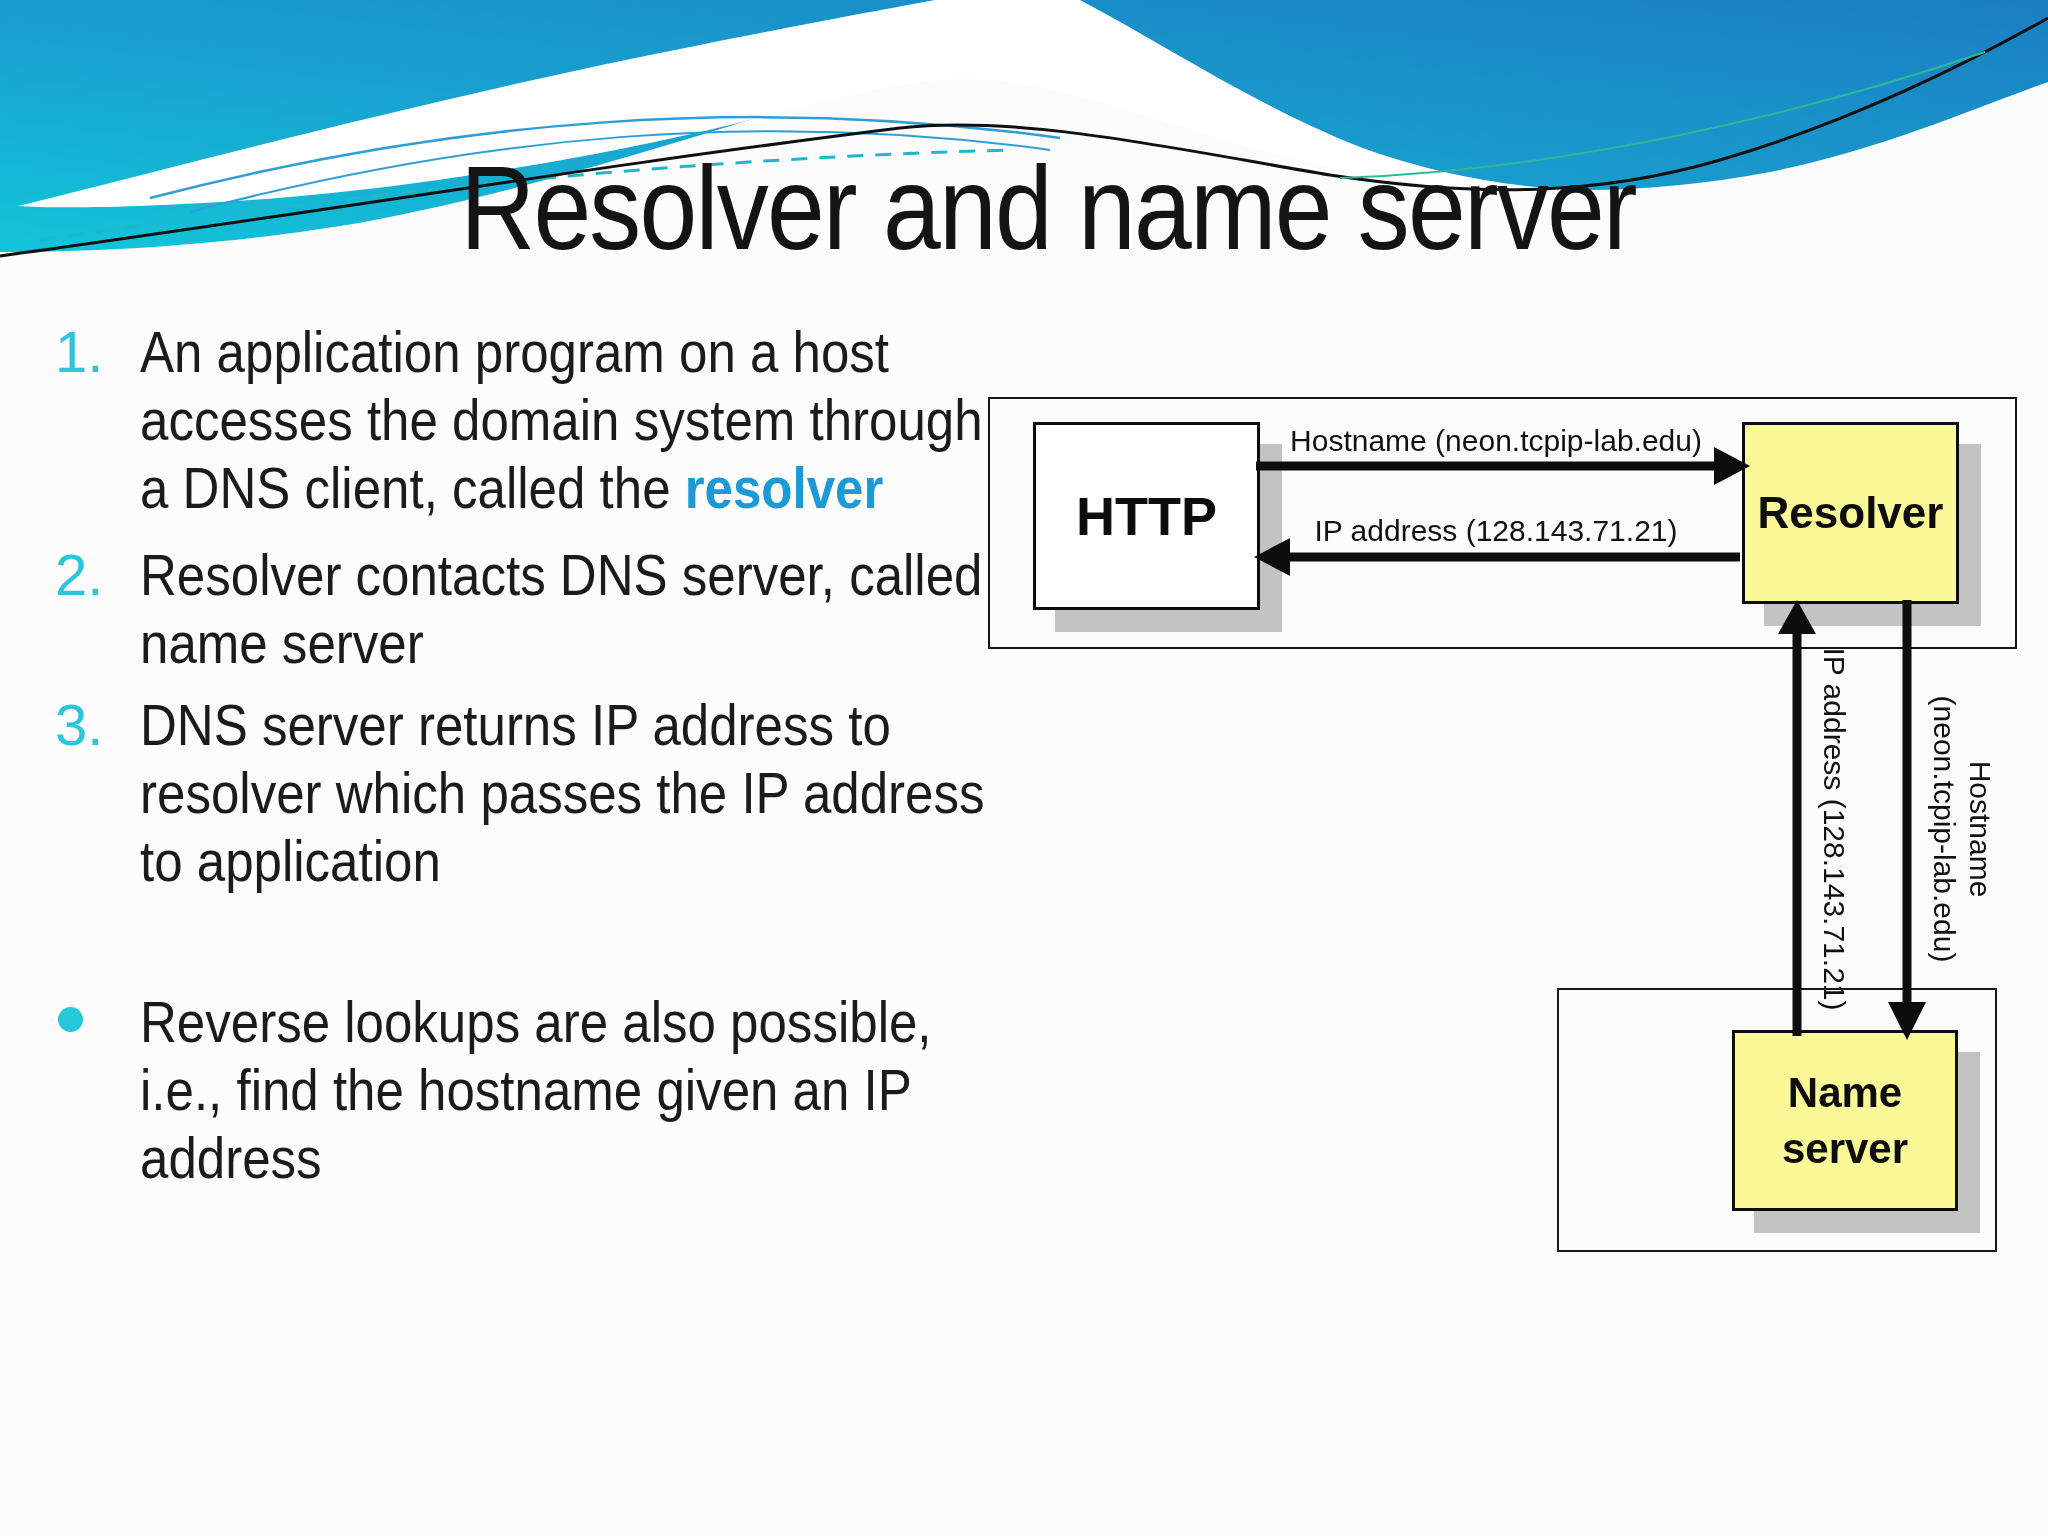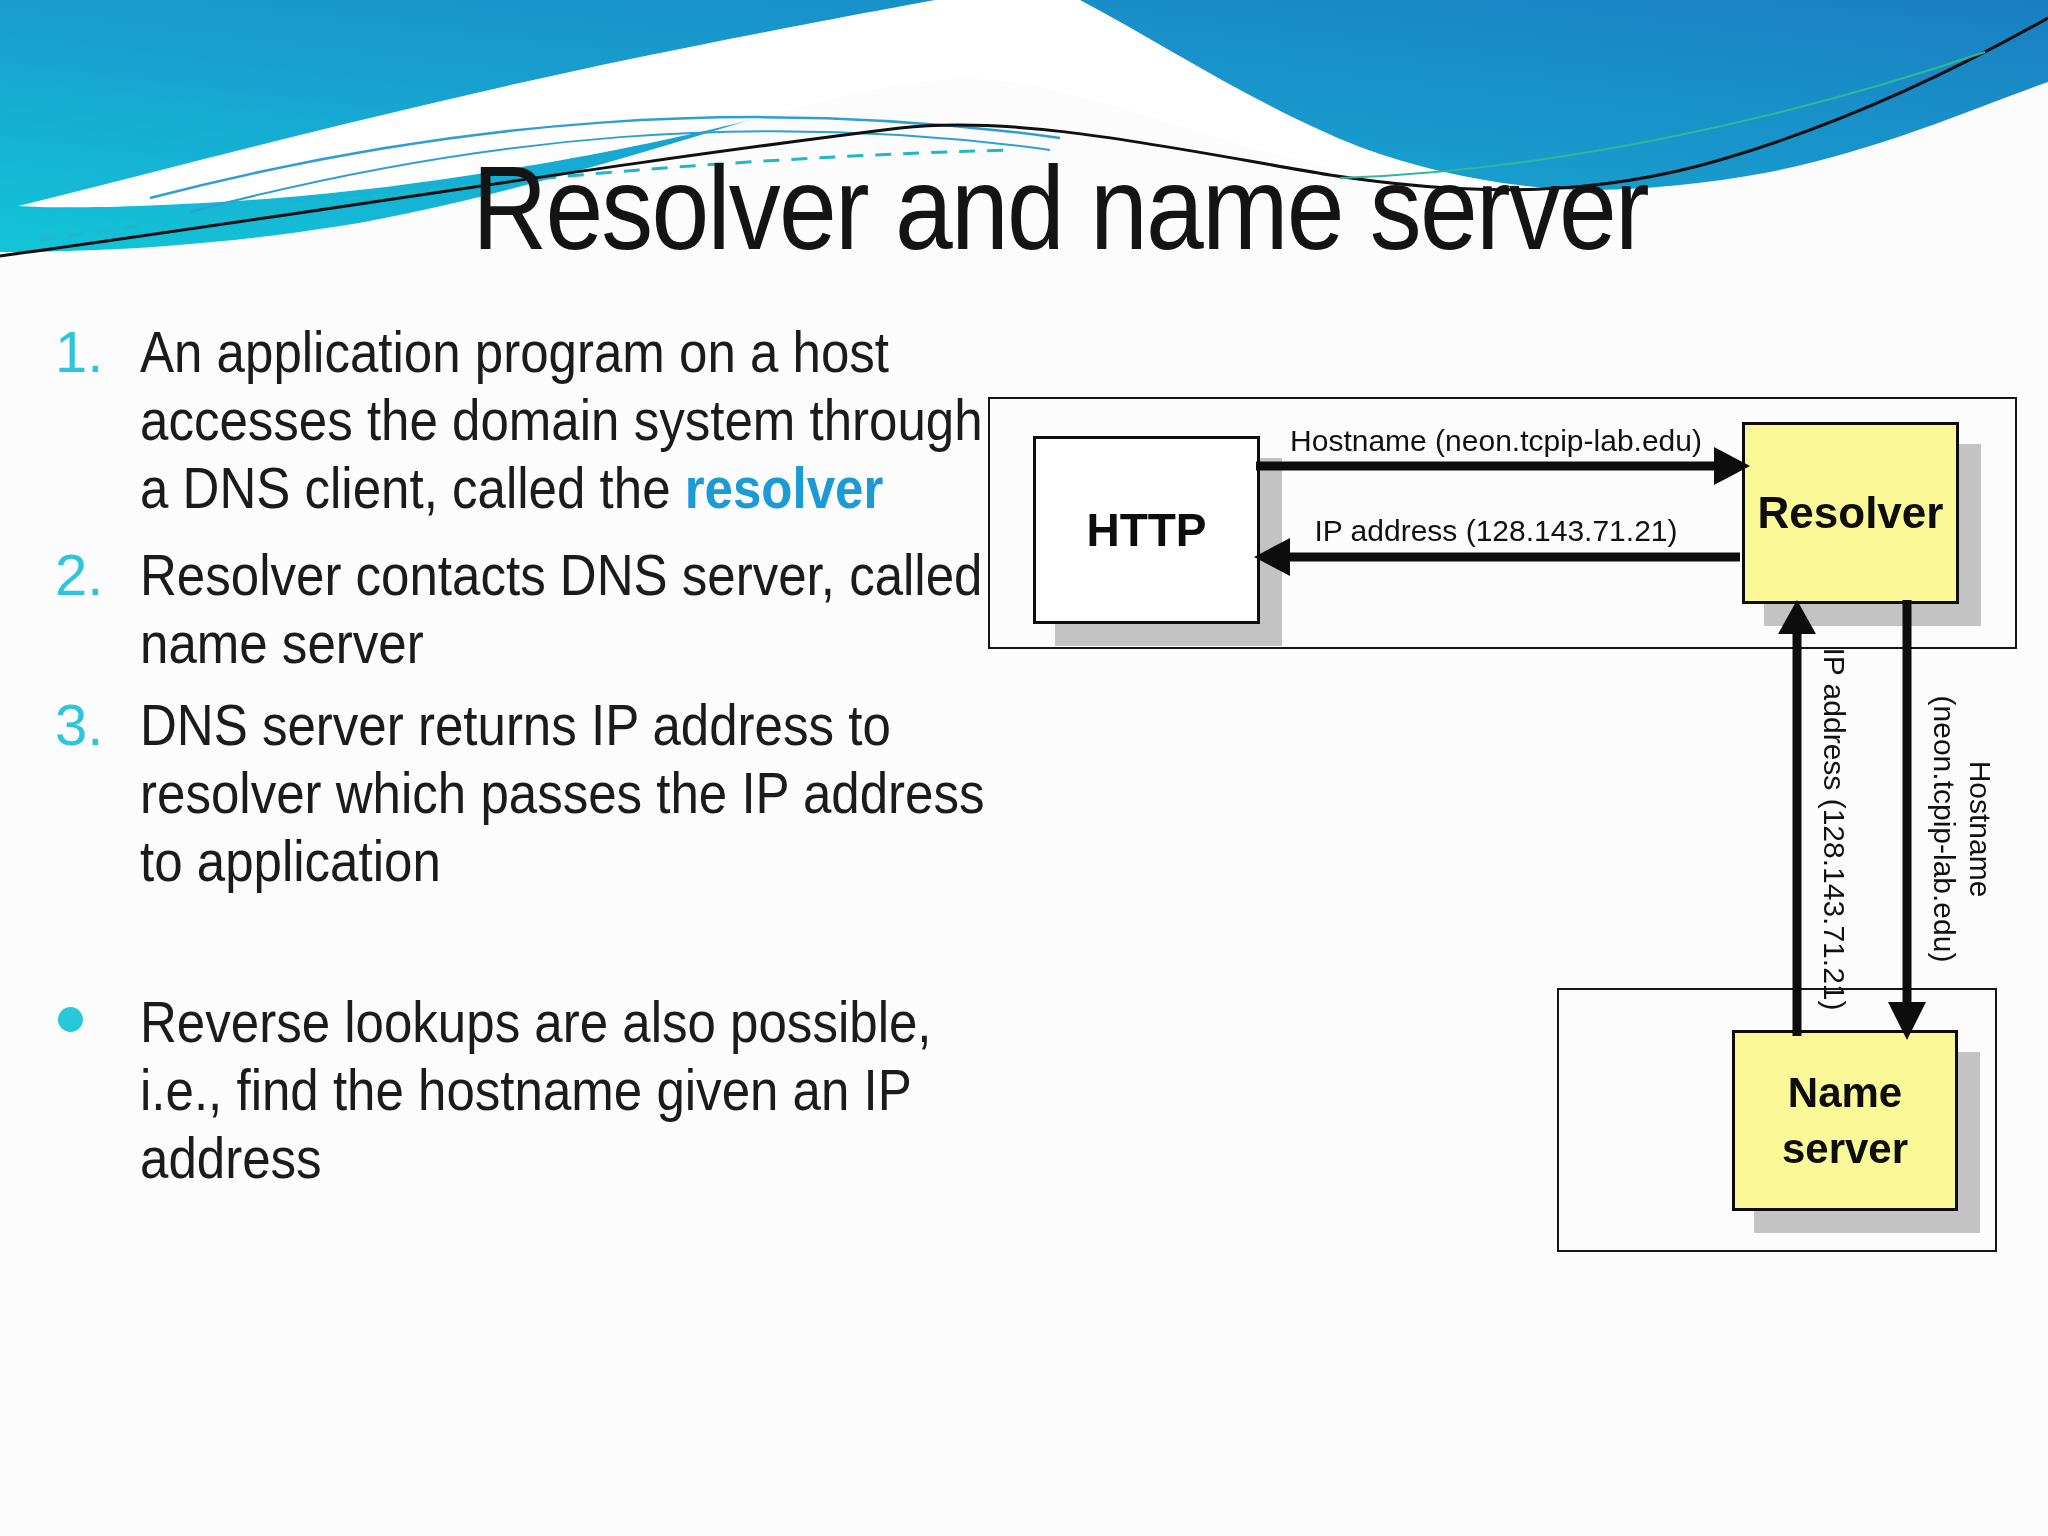--- a/index.html
+++ b/index.html
@@ -7,21 +7,21 @@
     width:2048px;height:1536px;overflow:hidden;position:relative;
     background:#fcfcfd;
     font-family:"Liberation Sans","DejaVu Sans",sans-serif;
   }
 
   
   #wave-svg{position:absolute;left:0;top:0;width:2048px;height:340px;}
 
   
   .slide-title{
-    position:absolute;left:392px;top:148px;width:1230px;
+    position:absolute;left:380px;top:148px;width:1230px;
     color:#141414;
     font-size:118px;line-height:1.02;letter-spacing:-2px;white-space:nowrap;
   }
   .slide-title>span{display:inline-block;transform:scaleX(.88);transform-origin:50% 50%;}
 
   
   .marker{
     position:absolute;left:55px;width:80px;
     font-size:58px;line-height:68px;color:#2cc5dc;
   }
@@ -38,21 +38,21 @@
   .btext .hl{color:#1b9ad6;font-weight:bold;}
 
   
   .outline-rect{position:absolute;border:2px solid #161616;background:transparent;}
   .node{
     position:absolute;border:3px solid #0d0d0d;
     display:flex;align-items:center;justify-content:center;text-align:center;
     font-weight:bold;color:#0d0d0d;
     box-shadow:22px 22px 0 #c3c3c3;
   }
-  #http-box{left:1033px;top:436px;width:221px;height:182px;background:#ffffff;font-size:46px;}
+  #http-box{left:1033px;top:422px;width:221px;height:182px;background:#ffffff;font-size:54px;}
   #resolver-box{left:1742px;top:422px;width:211px;height:176px;background:#fbf898;font-size:44px;}
   #nameserver-box{left:1732px;top:1030px;width:220px;height:175px;background:#fbf898;font-size:42px;line-height:56px;}
   #nameserver-box .wrap{width:160px;}
 
   .arrow-label{
     position:absolute;font-size:30px;color:#111;text-align:center;white-space:nowrap;
   }
   .vlabel{
     position:absolute;font-size:30px;color:#111;text-align:center;
     width:414px;line-height:36px;white-space:pre-line;

